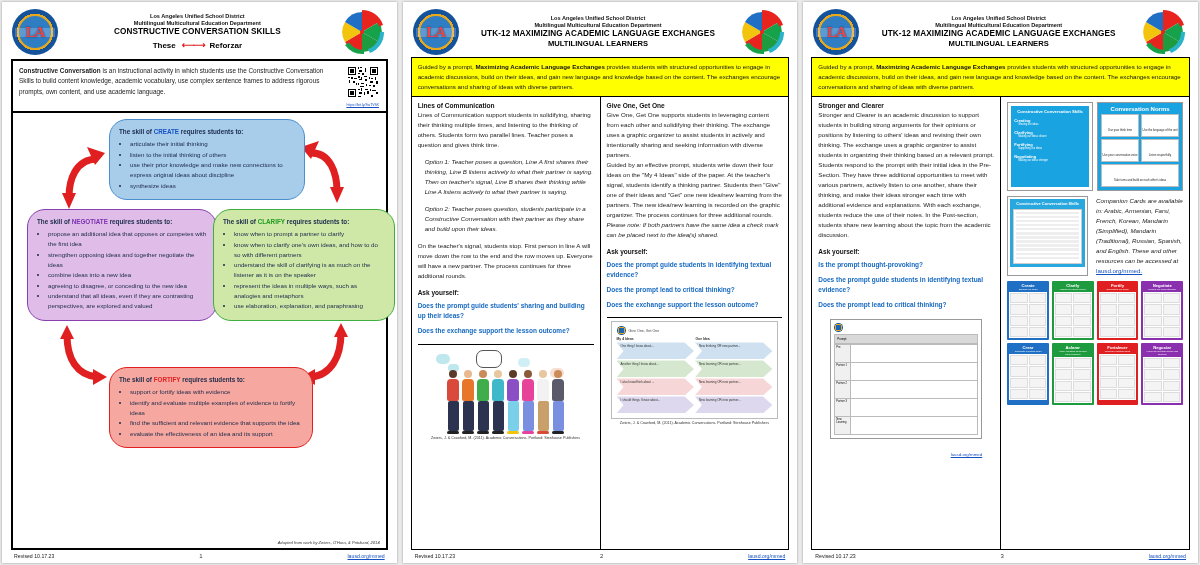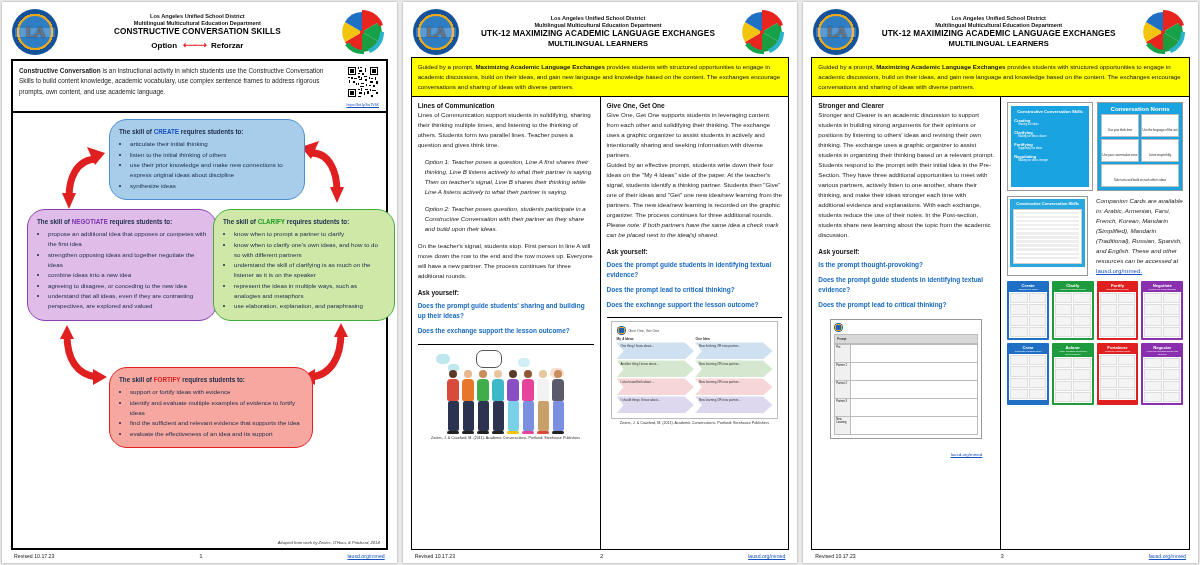--- a/index.html
+++ b/index.html
@@ -19,21 +19,21 @@
     padding:4px 8px 0 8px;
     display:flex; flex-direction:column;
   }
   
   .phead { display:flex; align-items:center; justify-content:space-between; padding:3px 2px 2px 2px; }
   .seal { width:46px; height:46px; flex:0 0 46px; position:relative; }
   .seal .ring { position:absolute; inset:0; border-radius:50%; background:
       radial-gradient(circle at 50% 50%, #1b63b5 0 46%, #e8a81c 46% 56%, #14539b 56% 100%); }
   .seal .inner { position:absolute; inset:7px; border-radius:50%; background:#2f7ec4; }
   .seal .la { position:absolute; inset:0; display:flex; align-items:center; justify-content:center;
-      color:#737373; font-weight:bold; font-size:15px; letter-spacing:-1px; font-family:"Liberation Serif", serif; text-shadow:0 0 2px #0b3b72;}
+      color:#ef4444; font-weight:bold; font-size:15px; letter-spacing:-1px; font-family:"Liberation Serif", serif; text-shadow:0 0 2px #0b3b72;}
   .seal .band { position:absolute; left:3px; right:3px; top:19px; height:9px; background:rgba(255,255,255,.22); }
   .htext { flex:1; text-align:center; line-height:1.18; }
   .htext .l1 { font-size:5.6px; font-weight:bold; color:#111; }
   .htext .l2 { font-size:5.6px; font-weight:bold; color:#111; }
   .htext .l3 { font-size:8.2px; font-weight:bold; color:#000; letter-spacing:.1px; margin-top:1px;}
   .htext .l4 { font-size:7.6px; font-weight:bold; color:#000; margin-top:1px;}
   .oracy { display:flex; align-items:center; justify-content:center; gap:6px; margin-top:3px; font-size:8px; font-weight:bold;}
   .arrow2 { color:#e02020; font-size:9px; letter-spacing:-2px;}
   .pinwheel { width:50px; height:46px; flex:0 0 50px; position:relative; }
   
@@ -132,21 +132,21 @@
         <div class="ring"></div>
           <div class="inner"></div>
           <div class="band"></div>
         <div class="la">LA</div>
       </div>
       <div class="htext">
         <div class="l1">Los Angeles Unified School District</div>
         <div class="l2">Multilingual Multicultural Education Department</div>
         <div class="l3">CONSTRUCTIVE CONVERSATION SKILLS</div>
         <div class="oracy">
-          <span>Option</span>
+          <span>These</span>
           <span class="arrow2">⟵⟶</span>
           <span>Reforzar</span>
         </div>
       </div>
       <div class="pinwheel">
         <svg viewBox="0 0 100 92" width="50" height="46">
           <path d="M50 46 L50 6 A40 40 0 0 1 84 26 Z" fill="#e8241f"></path>
           <path d="M50 46 L84 26 A40 40 0 0 1 84 66 Z" fill="#15a24a"></path>
           <path d="M50 46 L84 66 A40 40 0 0 1 50 86 Z" fill="#1f9b3f"></path>
           <path d="M50 46 L50 86 A40 40 0 0 1 16 66 Z" fill="#e8241f"></path>

